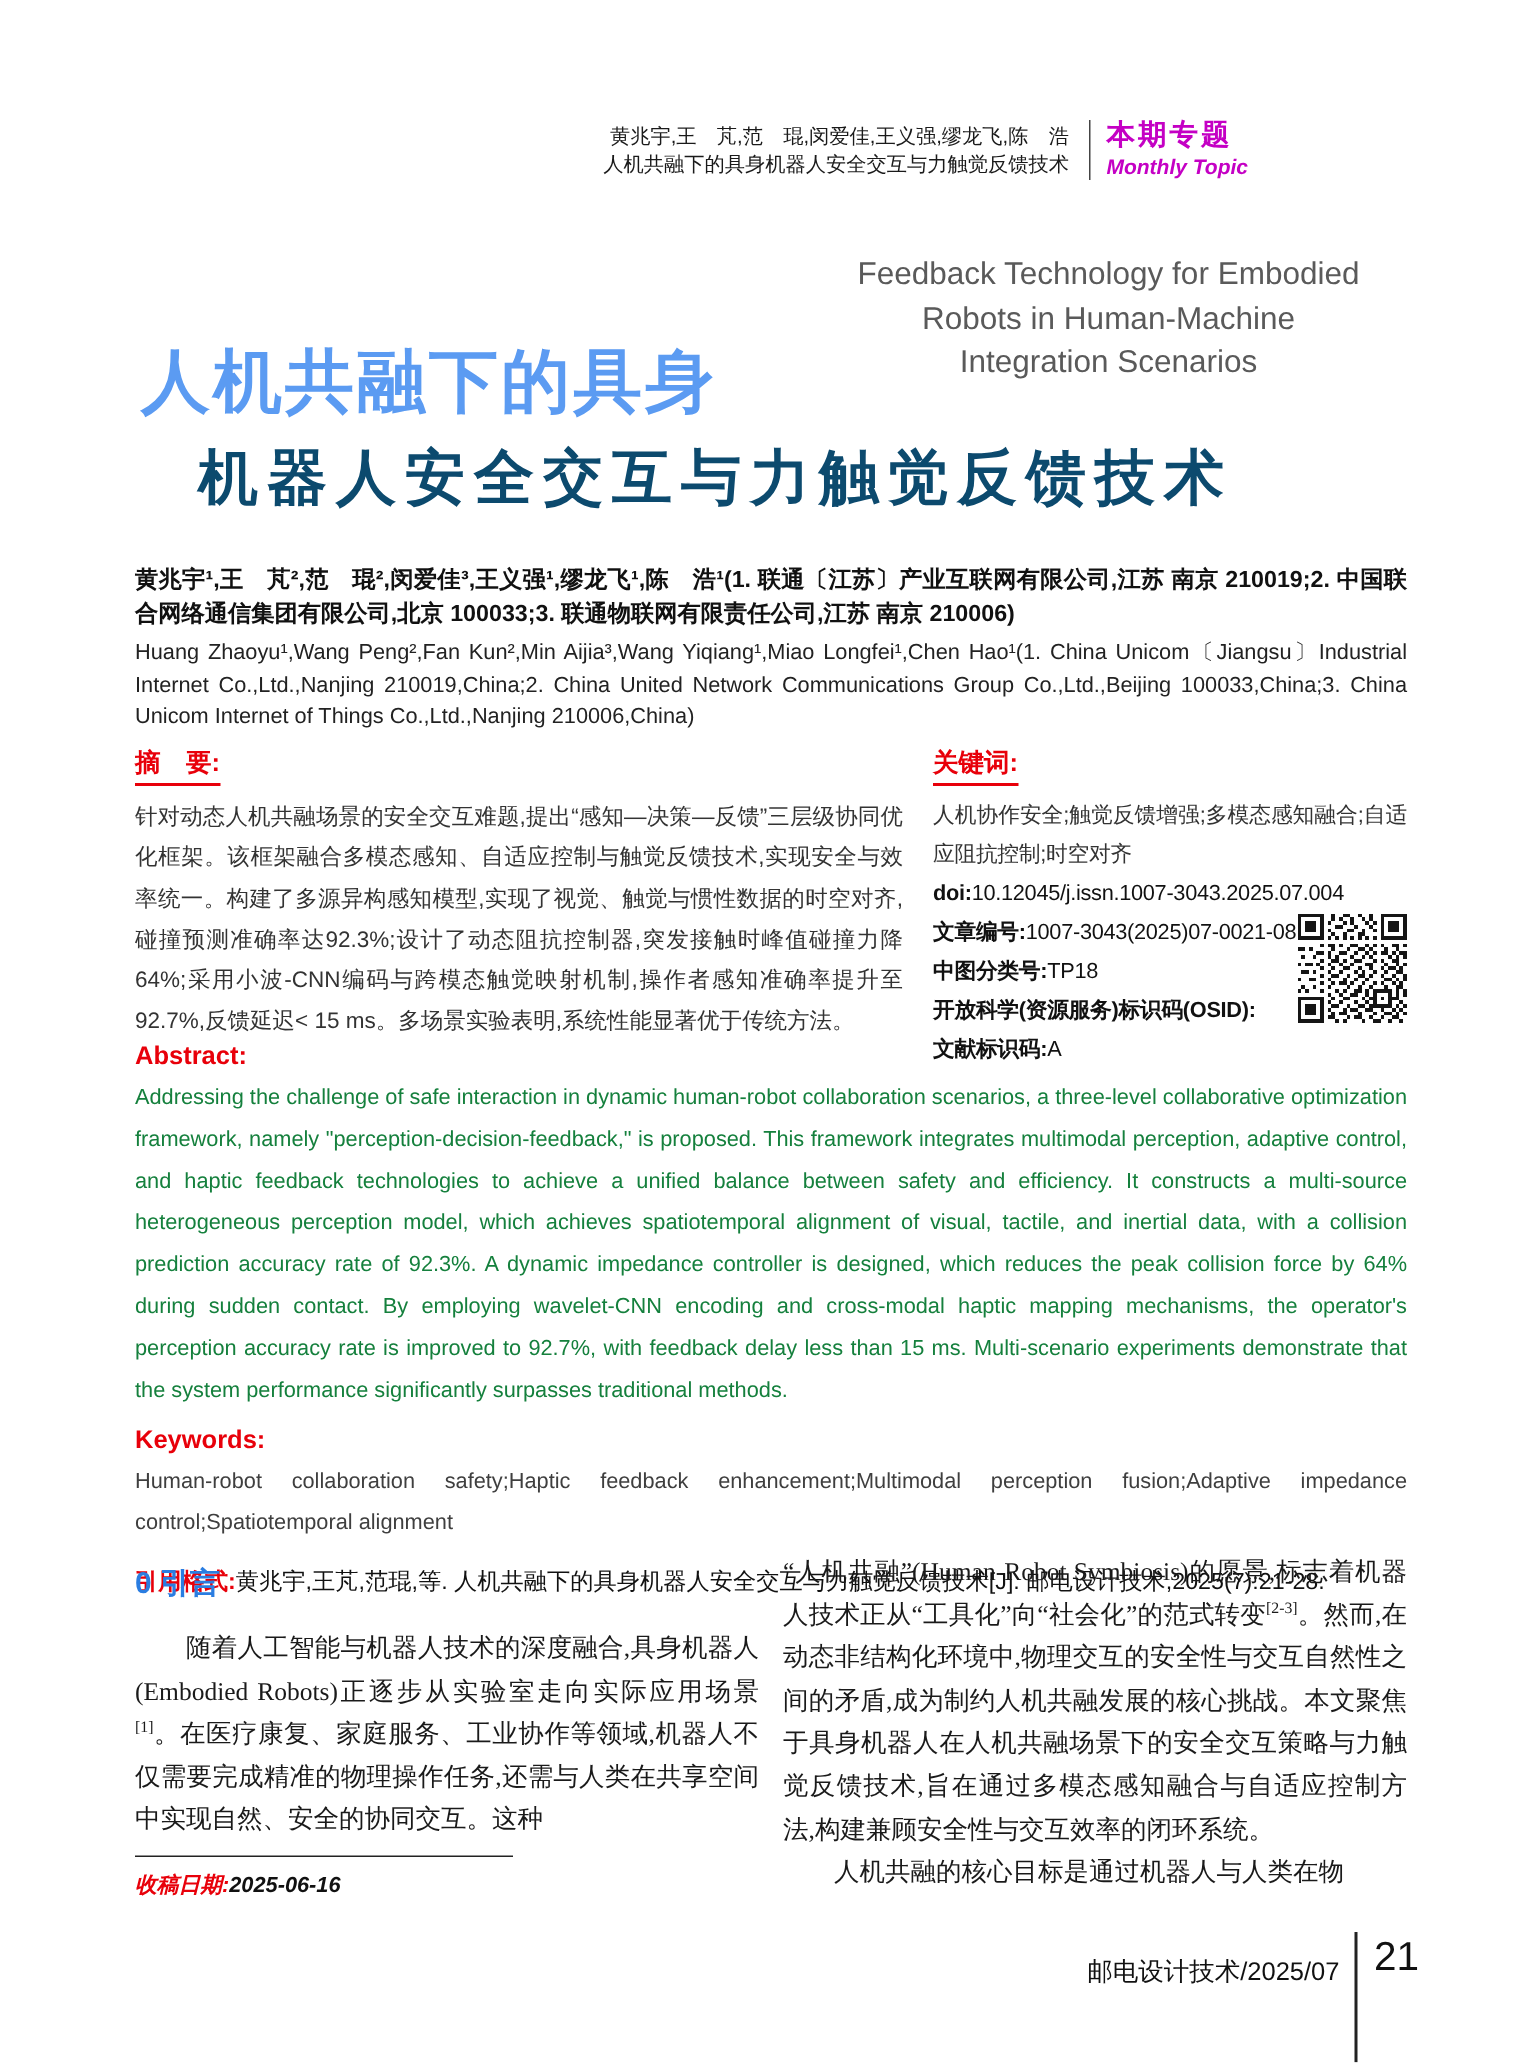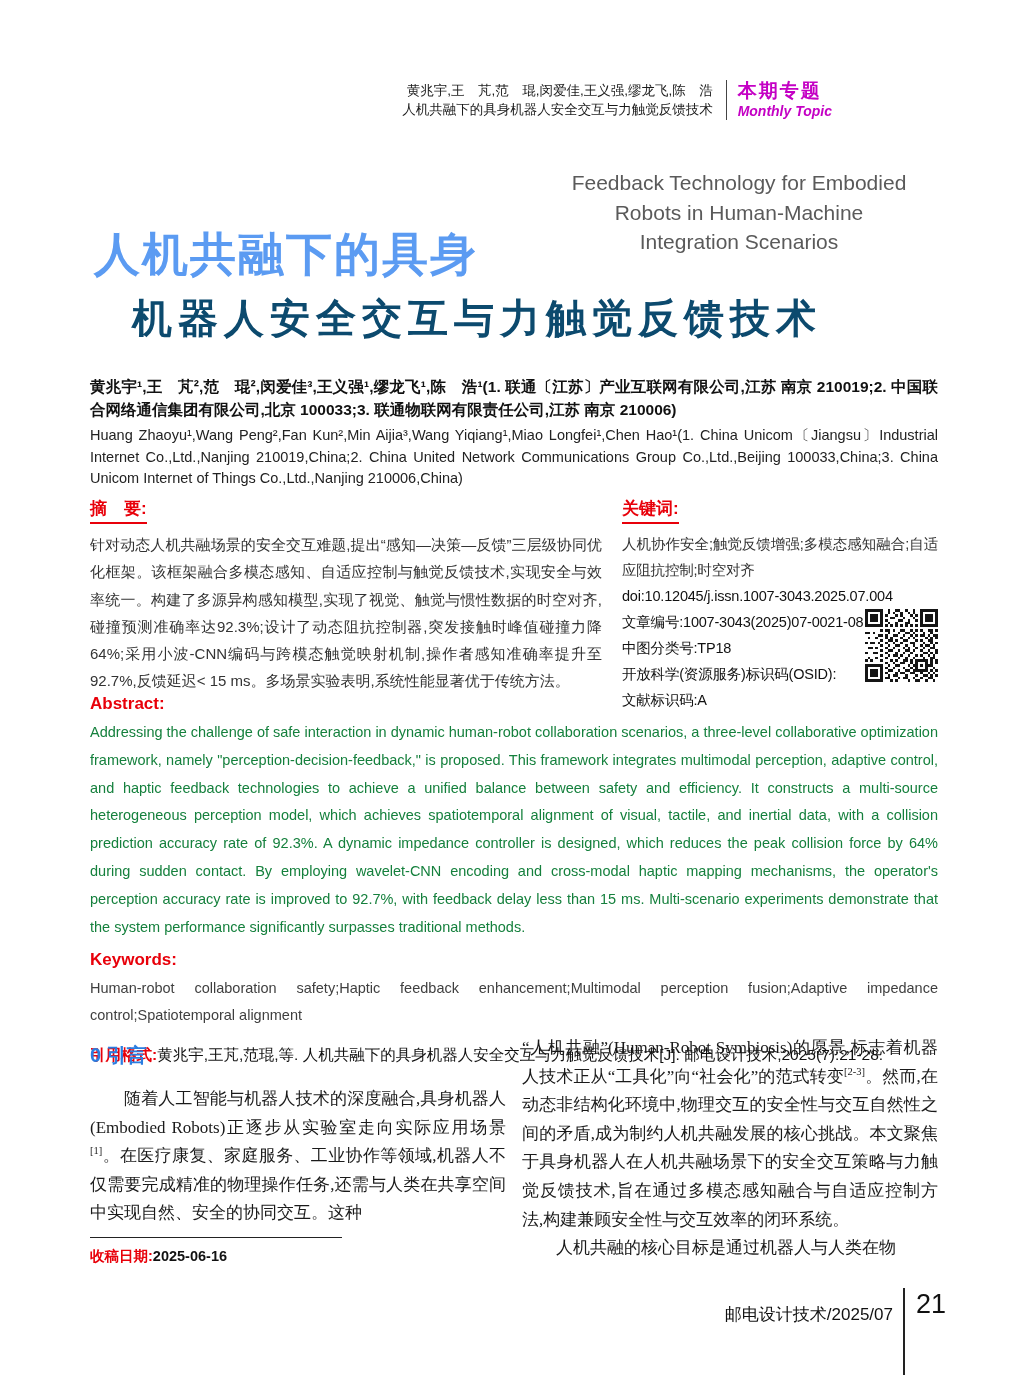--- a/index.html
+++ b/index.html
@@ -29,21 +29,21 @@
 
   
   .abs-row{position:absolute;left:90px;top:497px;width:848px;display:flex;}
   .abs-cn{width:512px;margin-right:20px;}
   .sec-label{display:inline-block;color:#e8000a;font-weight:700;font-size:17px;
              border-bottom:2px solid #e8000a;padding-bottom:2px;margin-bottom:7px;}
   .abs-cn-text{font-size:15px;line-height:27.3px;text-align:justify;color:#333;}
   .meta-col{position:relative;width:316px;}
   .kw-text{font-size:14.5px;line-height:26px;text-align:justify;color:#333;letter-spacing:-0.2px;}
   .meta-line{font-size:14.5px;line-height:26px;color:#111;letter-spacing:-0.2px;}
-  .meta-line .mlabel{font-weight:400;text-align:right;}
+  .meta-line .mlabel{font-weight:700;text-align:right;}
   .qr{position:absolute;right:0;top:112px;width:73px;height:73px;}
 
   
   .en-block{position:absolute;left:90px;top:694px;width:848px;}
   .en-label{color:#e8000a;font-weight:700;font-size:17px;margin-bottom:5px;}
   .abs-en-text{font-size:14.5px;line-height:27.8px;text-align:justify;color:#15803d;}
   .kw-en-text{font-size:14.5px;line-height:27px;text-align:justify;color:#3f3f3f;}
   .kw-en{margin-top:9px;}
   .citation{margin-top:14px;font-size:15.5px;line-height:23px;color:#111;}
   .cite-label{color:#e8000a;font-weight:700;}
@@ -52,21 +52,21 @@
   .body-left{position:absolute;left:90px;top:1042px;width:416px;}
   .intro-heading{color:#2a7de1;font-size:20px;font-weight:700;margin:0 0 16px 0;}
   .body-p{font-family:"Liberation Serif",serif;font-size:17px;line-height:28.6px;
           text-align:justify;color:#1a1a1a;margin:0;}
   .indent{text-indent:2em;}
   .body-right{position:absolute;left:522px;top:1034px;width:416px;}
 
   
   .footnote{position:absolute;left:90px;top:1237px;width:416px;}
   .footnote-rule{width:252px;border-top:1.5px solid #222;margin-bottom:9px;}
-  .received{font-size:14.5px;font-weight:700;}
+  .received{font-size:14.5px;font-weight:700;font-style:italic;}
   .received .rlabel{color:#e8000a;}
   .received .rvalue{color:#111;}
 
   
   .footer-journal{position:absolute;right:127px;top:1303px;font-size:17px;color:#111;}
   .footer-rule{position:absolute;left:903px;top:1288px;width:2px;height:87px;background:#222;}
   .footer-page{position:absolute;left:916px;top:1289px;font-size:27px;color:#111;}
 </style>
 </head>
 <body>

